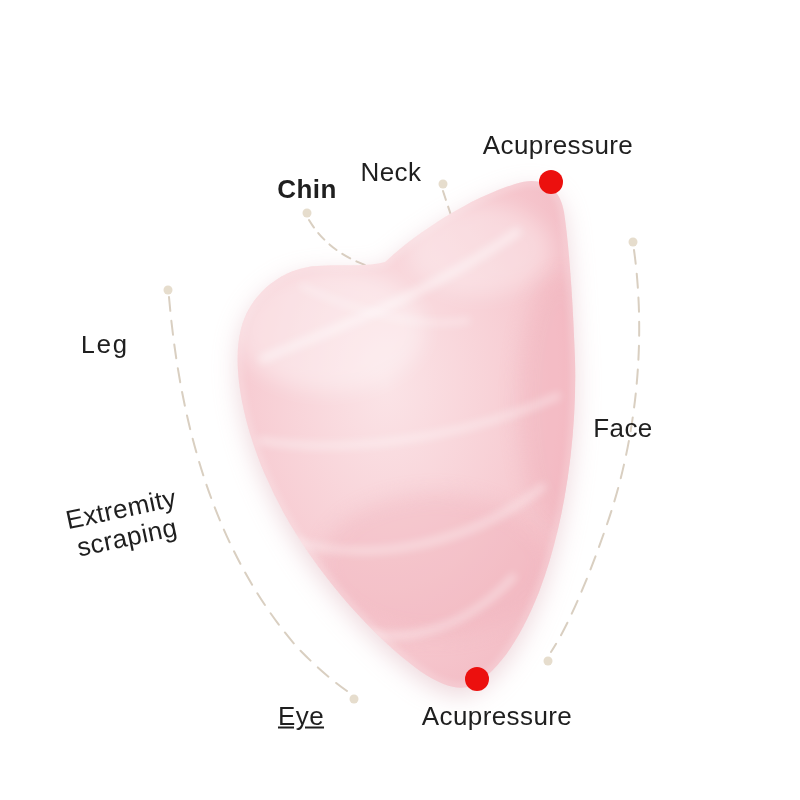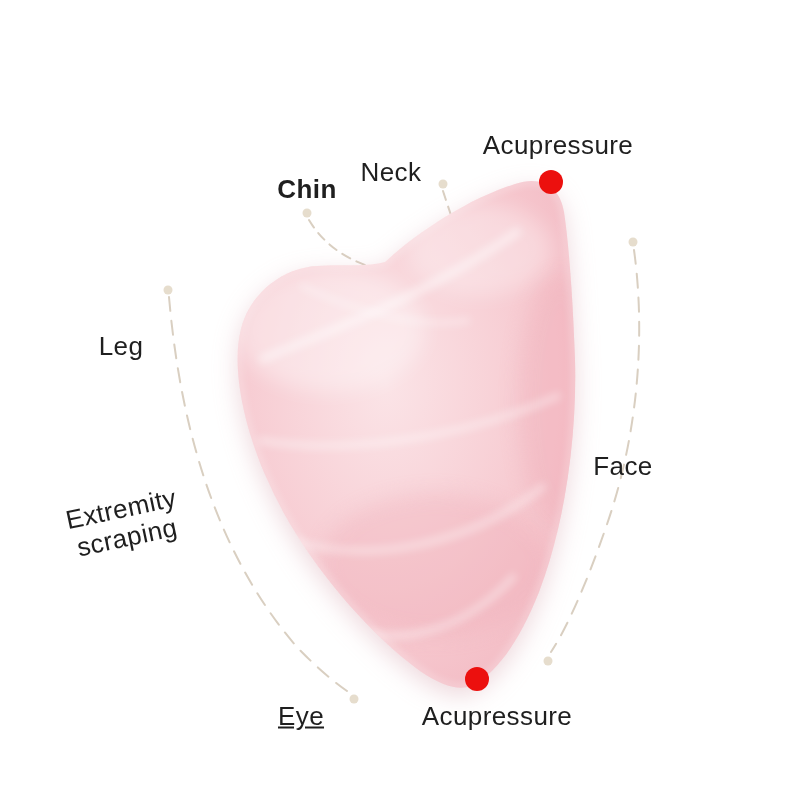--- a/index.html
+++ b/index.html
@@ -97,22 +97,22 @@
       </g>
     </g>
 
     <circle cx="551" cy="182" r="12" fill="#ec100e"></circle>
     <circle cx="477" cy="679" r="12" fill="#ec100e"></circle>
   </svg>
 
   <div class="label" style="left:558px; top:145px;">Acupressure</div>
   <div class="label" style="left:307px; top:189px;font-weight:bold;">Chin</div>
   <div class="label" style="left:391px; top:172px;">Neck</div>
-  <div class="label" style="left:121px; top:346px;">Leg</div>
-  <div class="label" style="left:623px; top:466px;">Face</div>
+  <div class="label" style="left:104px; top:346px;font-family:Liberation Mono, monospace;">Leg</div>
+  <div class="label" style="left:623px; top:428px;">Face</div>
   <div class="label rotated" style="left:124px; top:523px;">
     <span>Extremity</span>
     <span>scraping</span>
   </div>
   <div class="label" style="left:301px; top:716px;text-decoration:underline;">Eye</div>
   <div class="label" style="left:497px; top:716px;">Acupressure</div>
 
 </div>
 
 </body></html>

